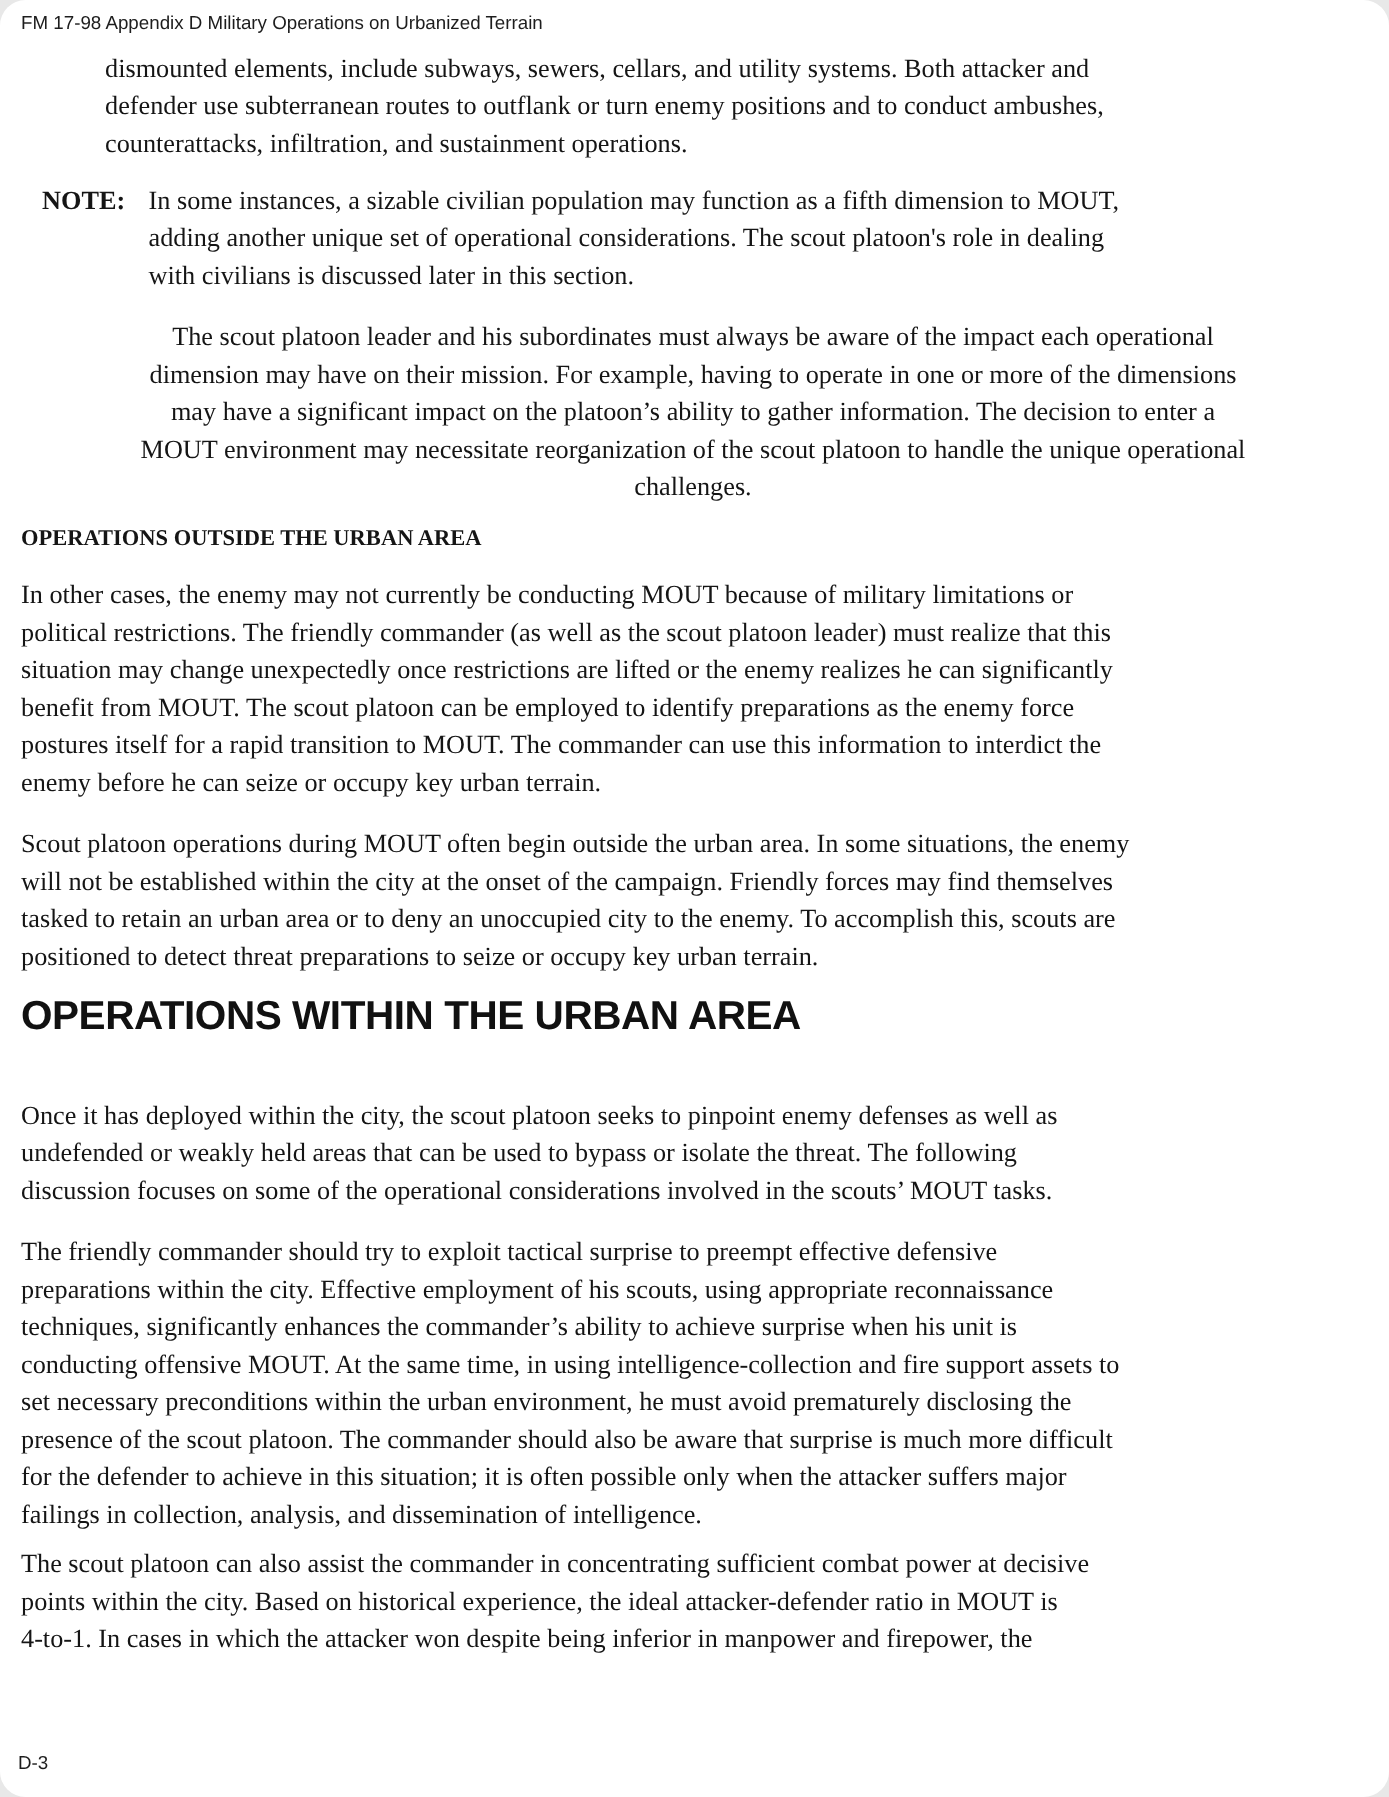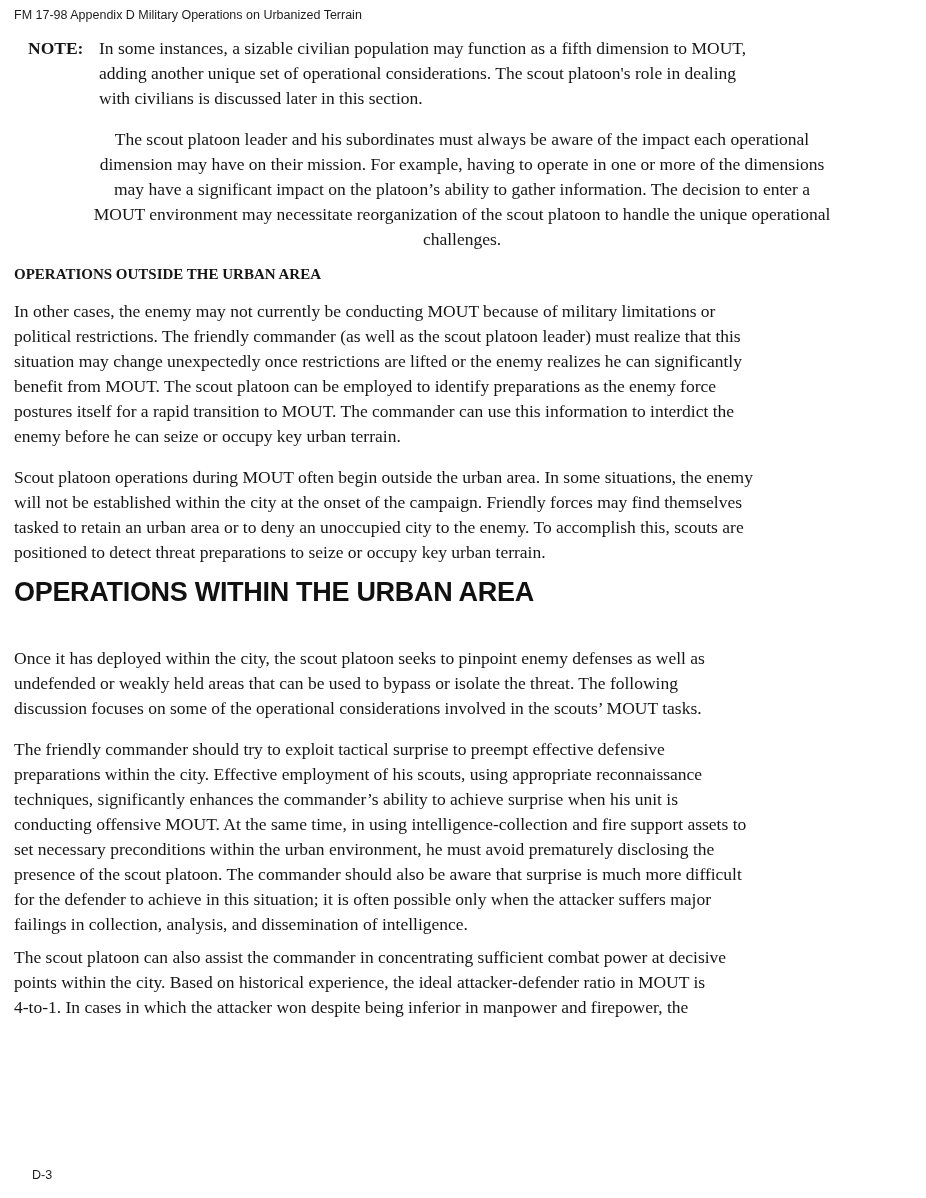--- a/index.html
+++ b/index.html
@@ -6,20 +6,21 @@
   .page {
     position: relative;
     width: 926px;
     height: 1198px;
     margin: 0 auto;
     background: #ffffff;
     box-sizing: border-box;
     padding: 8px 16px 0 14px;
     color: #151515;
     overflow: hidden;
+    border-radius: 17px;
   }
   .running-header {
     font-family: "Liberation Sans", sans-serif;
     font-size: 12.5px;
     line-height: 15px;
     color: #1d1d1d;
   }
   .para {
     font-family: "Liberation Serif", serif;
     font-size: 17.5px;
@@ -66,34 +67,37 @@
     font-family: "Liberation Serif", serif;
     font-size: 18px;
     line-height: 25px;
     font-weight: bold;
     margin: 12px 0 0 0;
   }
   .p6 { margin-top: 16px; }
   .p7 { margin-top: 8px; }
   .page-number {
     position: absolute;
-    left: 32px;
+    left: 12px;
     top: 1168px;
     font-family: "Liberation Sans", sans-serif;
     font-size: 12.5px;
     color: #1d1d1d;
   }
 </style>
 </head>
 <body>
 
 <div class="page">
 
   <div class="running-header">FM 17-98 Appendix D Military Operations on Urbanized Terrain</div>
 
+  <p class="para para-indented">dismounted elements, include subways, sewers, cellars, and utility systems. Both attacker and
+defender use subterranean routes to outflank or turn enemy positions and to conduct ambushes,
+counterattacks, infiltration, and sustainment operations.</p>
 
   <div class="note-block">
     <div class="note-label">NOTE:</div>
     <p class="para note-body">In some instances, a sizable civilian population may function as a fifth dimension to MOUT,
 adding another unique set of operational considerations. The scout platoon's role in dealing
 with civilians is discussed later in this section.</p>
   </div>
 
   <p class="para p2">The scout platoon leader and his subordinates must always be aware of the impact each operational
 dimension may have on their mission. For example, having to operate in one or more of the dimensions

